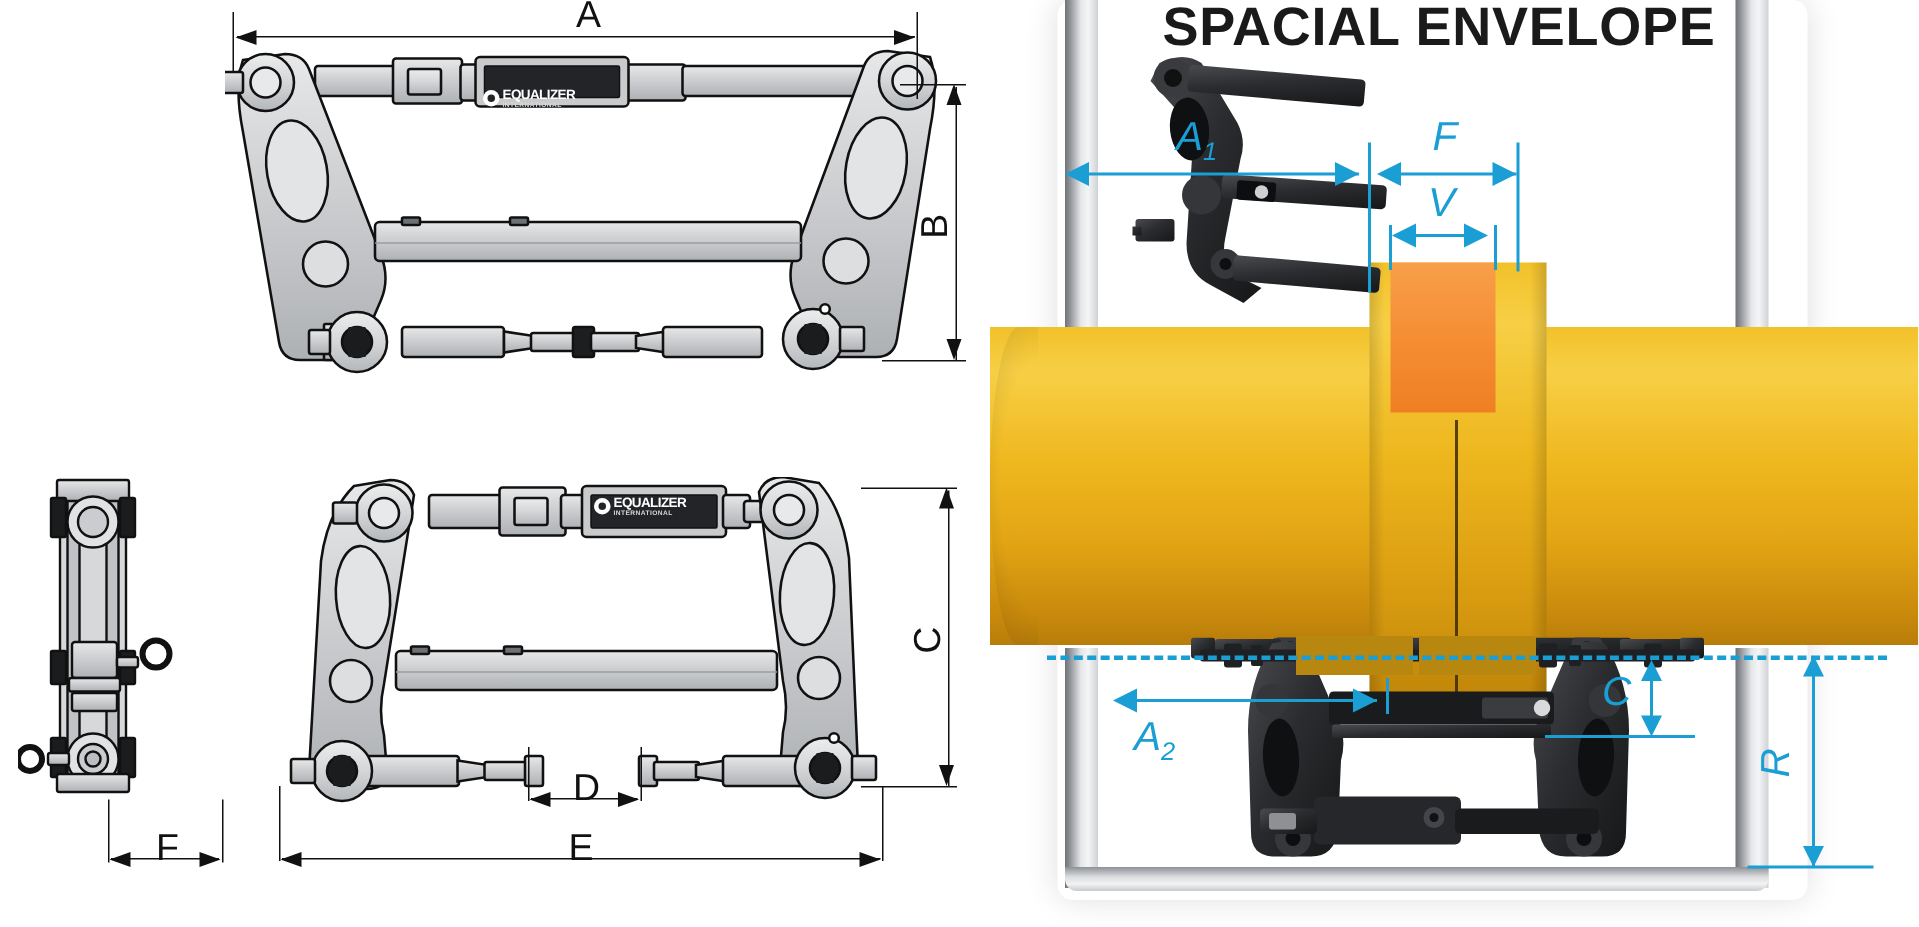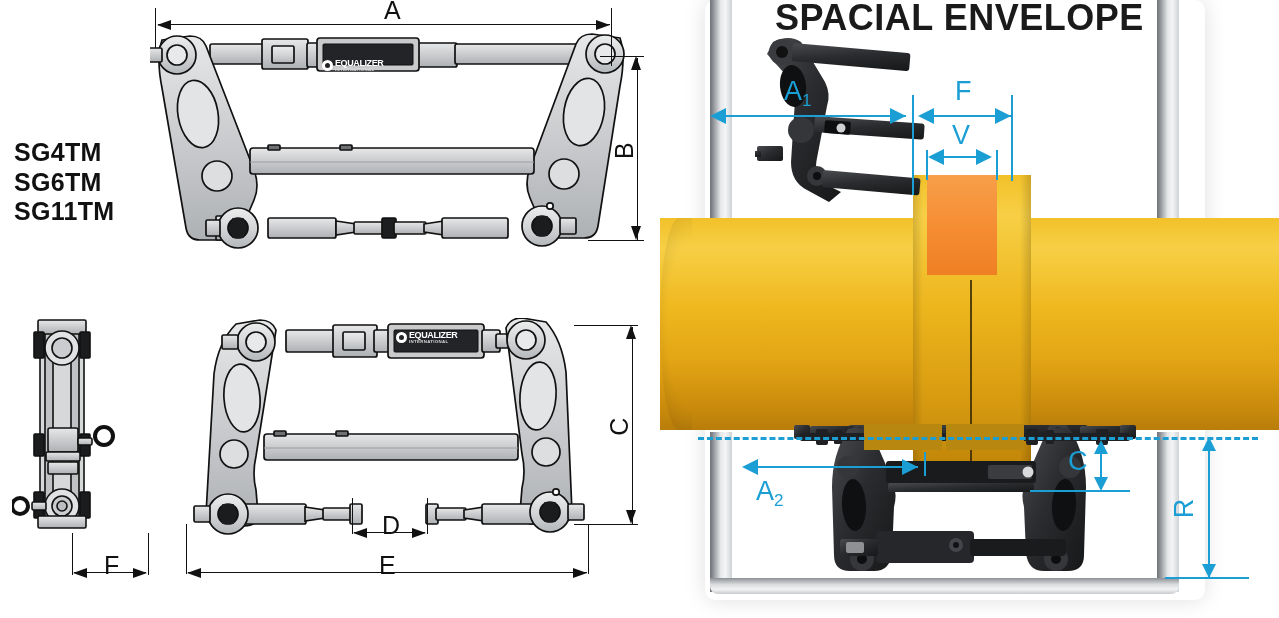--- a/index.html
+++ b/index.html
@@ -24,21 +24,21 @@
   
   #title{left:775px;top:-3px;font-size:36px;font-weight:bold;color:#1a1a1a;letter-spacing:.5px;}
 
   
   #watermark{left:0px;top:352px;width:1279px;height:56px;
              font-size:53px;font-weight:bold;letter-spacing:-1px;
              color:rgba(243,170,60,.30);white-space:nowrap;
              text-align:center;line-height:56px;pointer-events:none;}
 
   
-  #rpanel{left:660px;top:0px;width:619px;height:460px;}
+  #rpanel{left:660px;top:0px;width:619px;height:460px;font-style:italic;}
   .post{position:absolute;background:linear-gradient(90deg,#6f7276 0%,#8d9095 14%,#e4e6e8 48%,#f4f5f6 70%,#cfd2d5 100%);}
   .postH{position:absolute;background:linear-gradient(180deg,#8d9095 0%,#d9dbdd 40%,#f2f3f4 70%,#c8cbce 100%);}
   .pipe{position:absolute;
         background:linear-gradient(180deg,#f2c12a 0%,#f7cf45 14%,#efb81f 42%,#e2a414 68%,#c98a0c 90%,#b87d0a 100%);}
   .flange{position:absolute;
         background:linear-gradient(180deg,#f2c12a 0%,#f7cf45 14%,#edb61d 45%,#dc9f12 72%,#c28609 100%);}
   .gap{position:absolute;background:linear-gradient(180deg,#f79f4a 0%,#f58c32 55%,#ef7f23 100%);}
 
   
   .cy{position:absolute;background:#1a9ed4;}
@@ -63,25 +63,20 @@
   .baU{border-left:5px solid transparent;border-right:5px solid transparent;border-bottom:14px solid #111;}
   .baD{border-left:5px solid transparent;border-right:5px solid transparent;border-top:14px solid #111;}
 
   svg{display:block;}
 </style>
 </head>
 <body>
 
 <div id="page">
 
-  <div class="abs" id="models">
-    <div>SG4TM</div>
-    <div>SG6TM</div>
-    <div>SG11TM</div>
-  </div>
 
   <svg class="abs" style="left:150px;top:28px;" width="500" height="240" viewBox="0 0 500 240">
     <defs>
       <linearGradient id="mg" x1="0" y1="0" x2="0" y2="1">
         <stop offset="0%" stop-color="#e7e8e9"></stop>
           <stop offset="35%" stop-color="#d2d4d6"></stop>
         <stop offset="70%" stop-color="#bfc1c4"></stop>
           <stop offset="100%" stop-color="#aeb1b4"></stop>
       </linearGradient>
       <linearGradient id="mg2" x1="0" y1="0" x2="0" y2="1">

